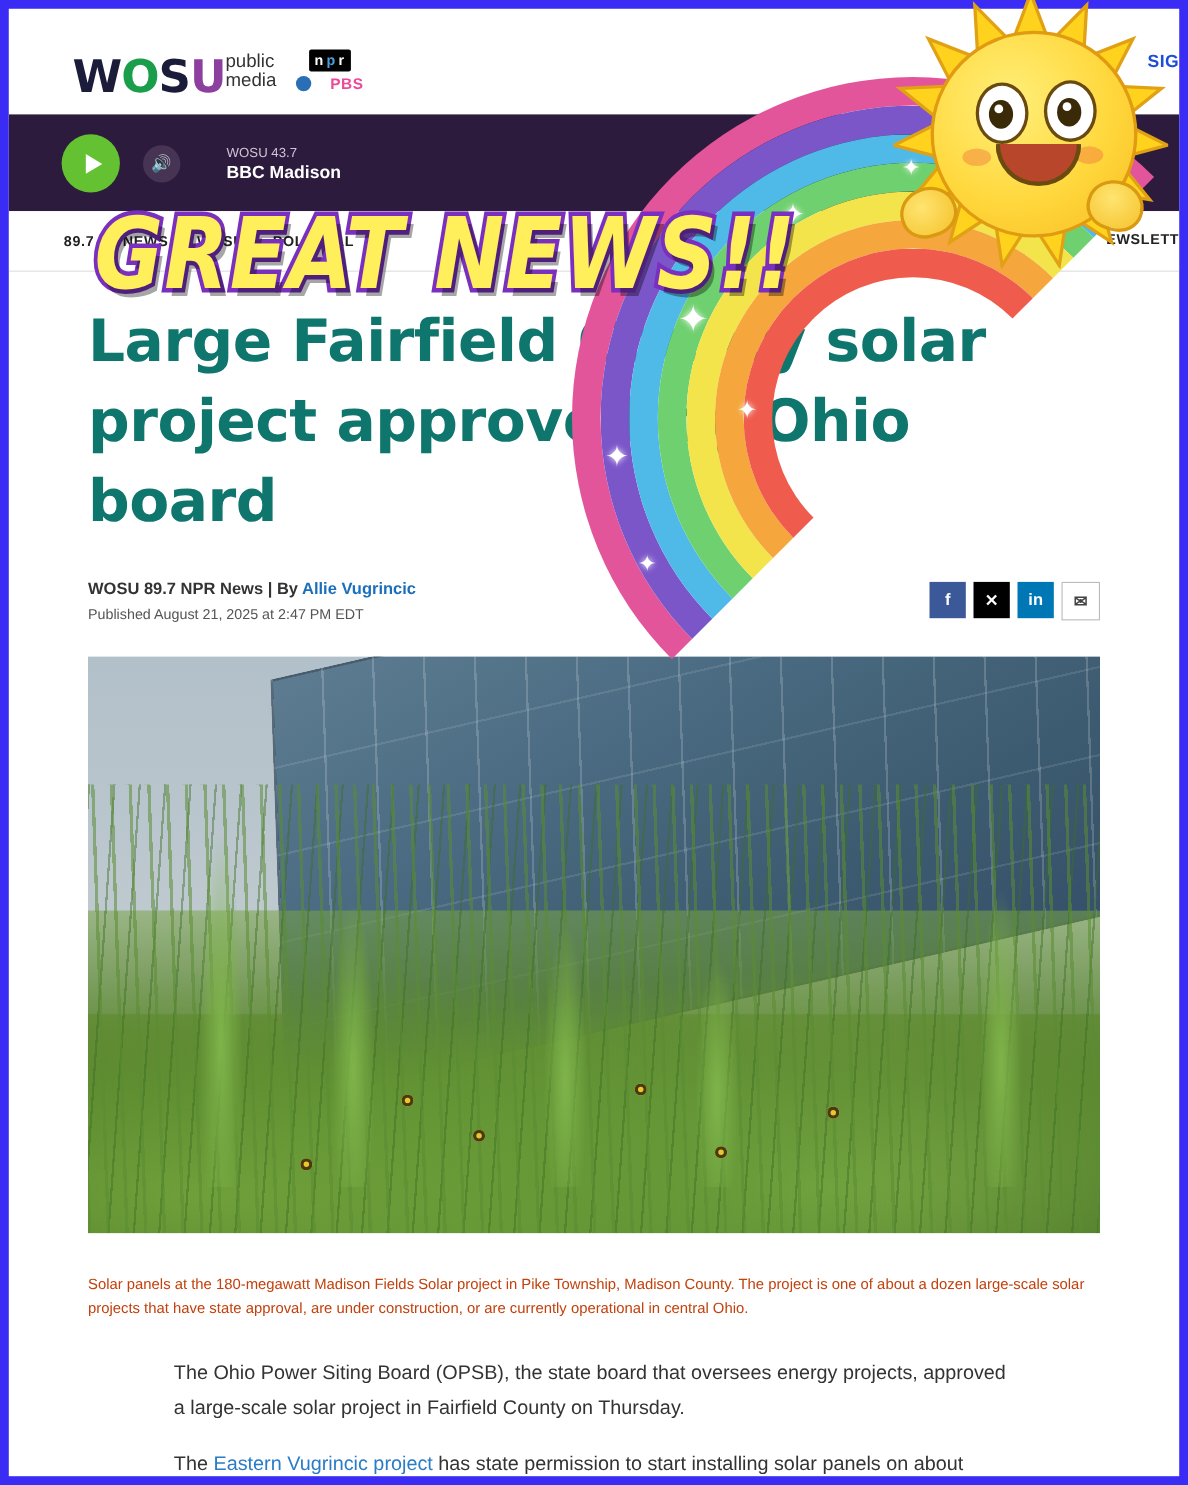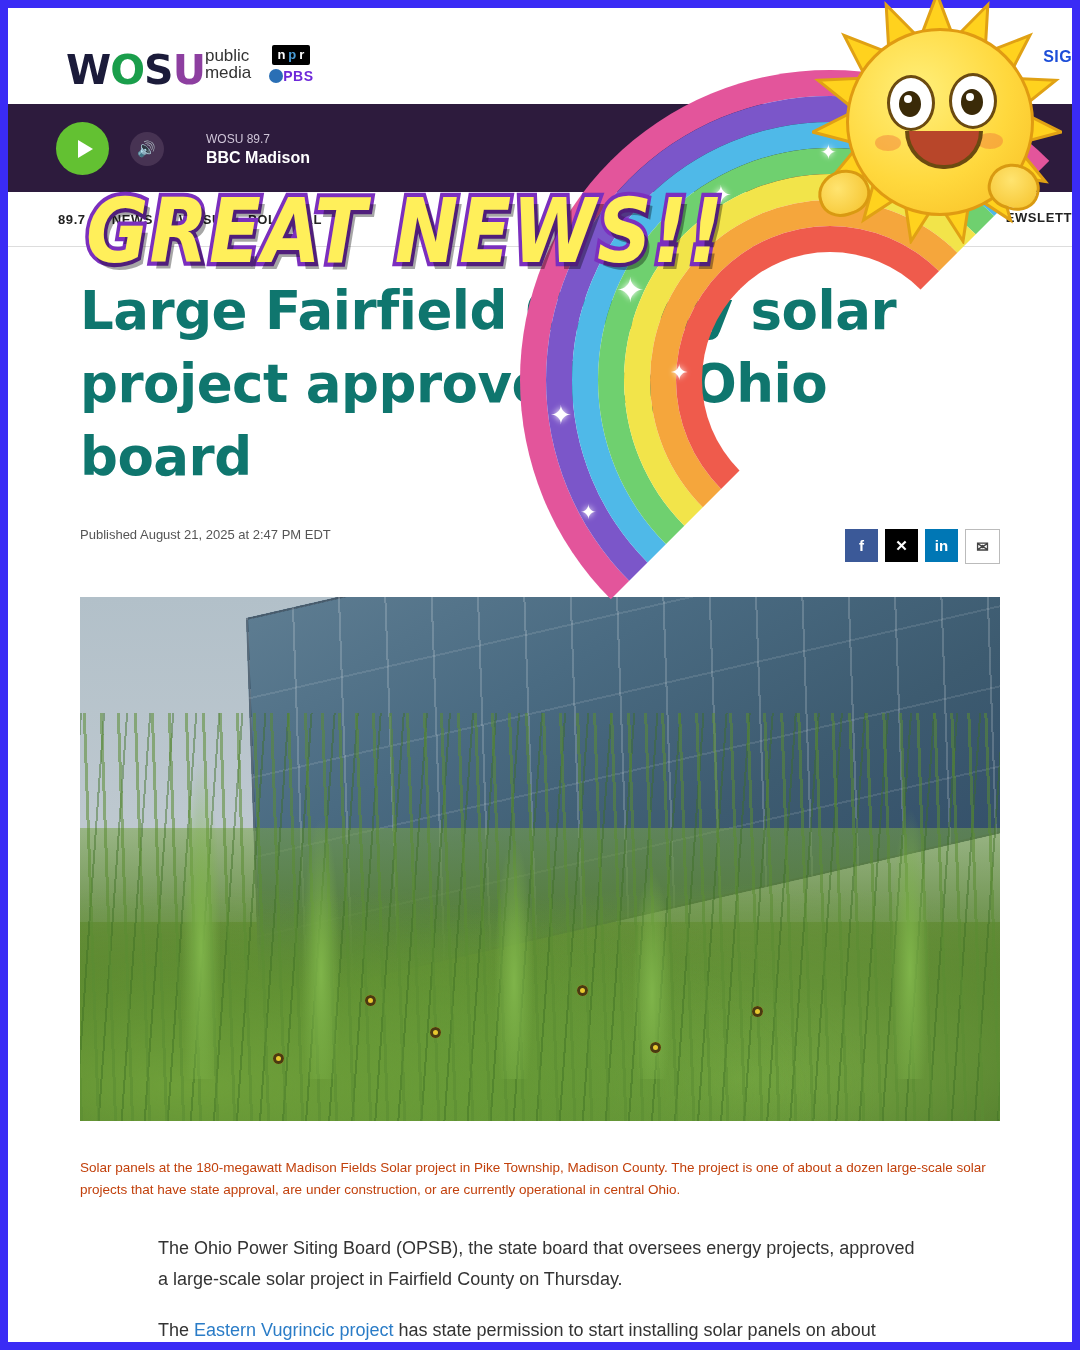--- a/index.html
+++ b/index.html
@@ -73,24 +73,24 @@
     padding: 2px 5px 3px 5px;
     border-radius: 2px;
     display: flex;
     gap: 2px;
   }
   .npr-badge i { font-style: normal; }
   .npr-badge i:nth-child(2) { color: #4a9ed8; }
   .pbs-badge {
     display: flex;
     align-items: center;
-    gap: 0;
+    gap: 17px;
     font-size: 14px;
     font-weight: bold;
-    color: #6d28d9;
+    color: #ec4899;
     letter-spacing: 0.5px;
   }
   .pbs-eye {
     width: 14px; height: 14px;
     border-radius: 50%;
     background: #2a6fb5;
     display: inline-block;
   }
   .signin {
     position: absolute;
@@ -470,40 +470,43 @@
   </div>
 
   <div class="player-bar">
     <div class="play-btn">
         <div class="play-tri"></div>
       </div>
     <div class="vol-btn">
         <span>🔊</span>
       </div>
     <div class="player-text">
-      <div class="player-station">WOSU 89.7</div>
+      <div class="player-station">WOSU 43.7</div>
       <div class="player-show">BBC Madison</div>
     </div>
   </div>
 
   <div class="nav-bar">
     <div class="nav-items">
       <span>89.7</span>
       <span>NEWS</span>
       <span>WOSU</span>
       <span>POLITICAL</span>
     </div>
     <div class="nav-right">EWSLETT</div>
   </div>
 
   <div class="article">
 
     <h1 class="headline">Large Fairfield County solar project approved by Ohio board</h1>
 
     <div class="byline-row">
+      <div class="byline">
+        <span>WOSU 89.7 NPR News | By </span><a href="#">Allie Vugrincic</a>
+      </div>
       <div class="published">Published August 21, 2025 at 2:47 PM EDT</div>
       <div class="share-row">
         <div class="share-btn sb-fb">f</div>
         <div class="share-btn sb-x">✕</div>
         <div class="share-btn sb-li">in</div>
         <div class="share-btn sb-mail">✉</div>
       </div>
     </div>
 
     <div class="hero">

